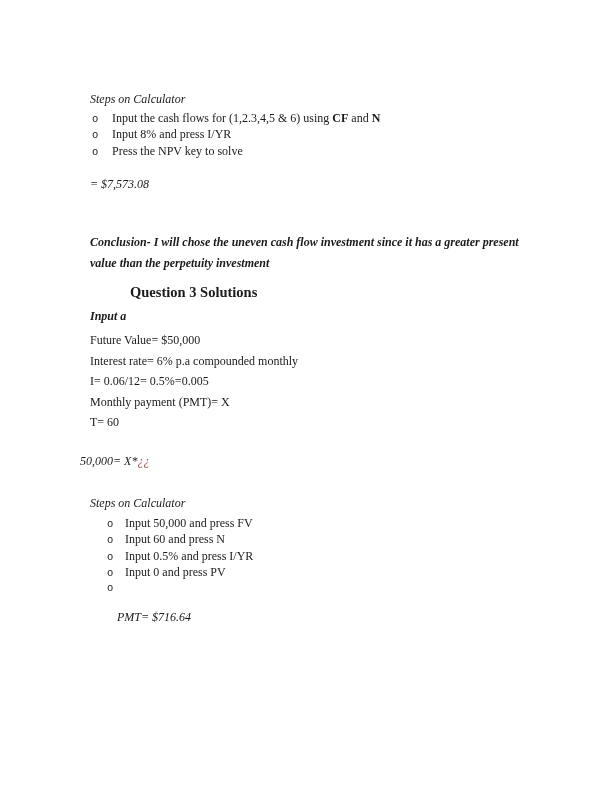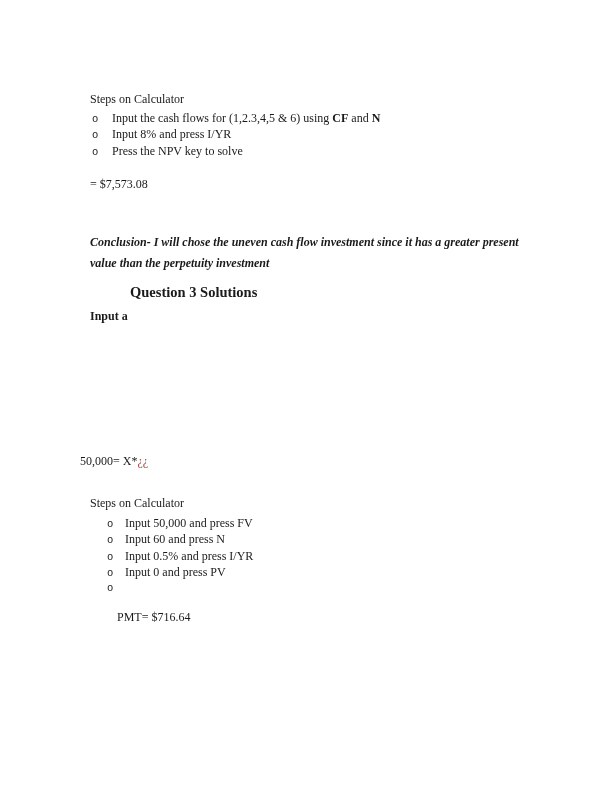--- a/index.html
+++ b/index.html
@@ -12,21 +12,21 @@
     width: 612px;
     height: 792px;
     background: #ffffff;
     font-family: "Liberation Serif", "DejaVu Serif", serif;
     color: #1a1a1a;
     font-size: 12px;
     overflow: hidden;
   }
   .abs { position: absolute; }
 
-  .body-text { font-size: 12px; line-height: 14px; }
+  .body-text { font-size: 12px; line-height: 14px; font-style: italic; }
 
   
   .s1-title { left: 90px; top: 92px; }
   .s1-bullets { left: 92px; top: 111px; }
   .s2-title { left: 90px; top: 496px; }
   .s2-bullets { left: 107px; top: 516px; }
 
   .bullet-row {
     display: flex;
     align-items: baseline;
@@ -94,20 +94,27 @@
   <div class="abs body-text s1-result">= $7,573.08</div>
 
   <div class="abs conclusion">
     <div>Conclusion- I will chose the uneven cash flow investment since it has a greater present</div>
     <div>value than the perpetuity investment</div>
   </div>
 
   <div class="abs q3-heading">Question 3 Solutions</div>
   <div class="abs body-text part-label">Input a</div>
 
+  <div class="abs given-block">
+    <div>Future Value= $50,000</div>
+    <div>Interest rate= 6% p.a compounded monthly</div>
+    <div>I= 0.06/12= 0.5%=0.005</div>
+    <div>Monthly payment (PMT)= X</div>
+    <div>T= 60</div>
+  </div>
 
   <div class="abs body-text formula-line"><span>50,000= X*</span><span class="formula-red">¿¿</span></div>
 
   <div class="abs body-text s2-title">Steps on Calculator</div>
 
   <div class="abs s2-bullets">
     <div class="bullet-row">
       <span class="marker">o</span>
       <span class="bullet-text">Input 50,000 and press FV</span>
     </div>

